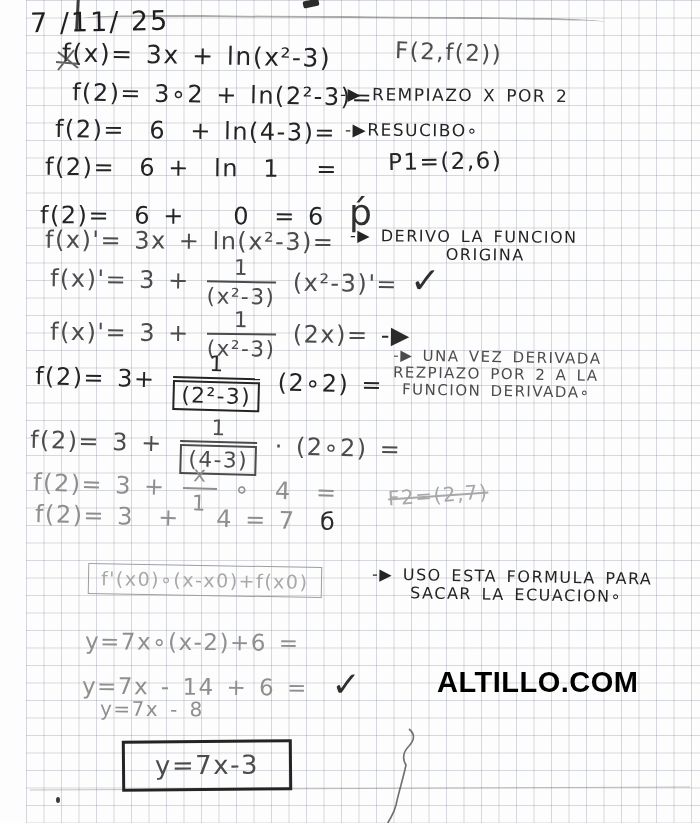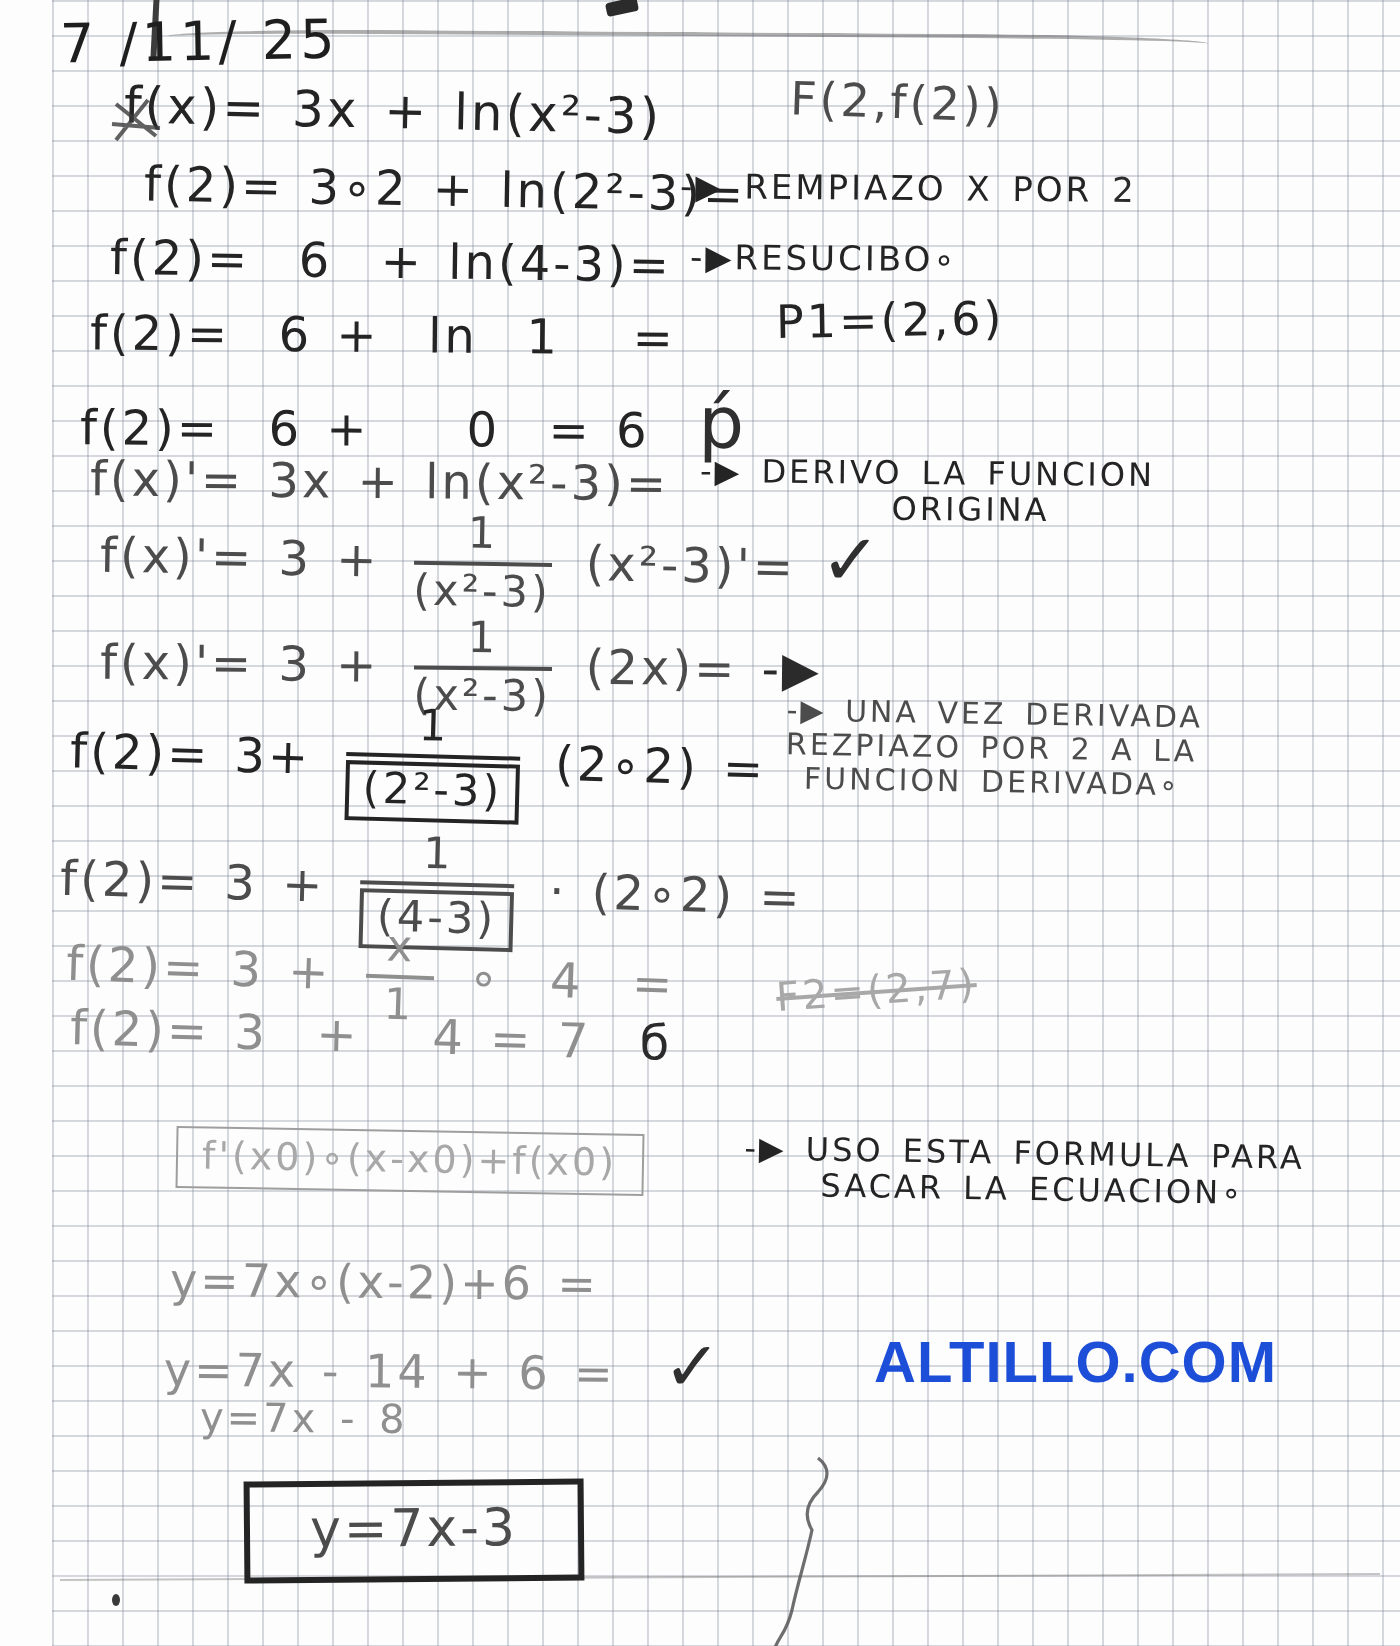--- a/index.html
+++ b/index.html
@@ -27,21 +27,21 @@
   .seg-dark{color:#2b2b2b;}
   .big{font-size:1.5em;color:#2f2f2f;}
   .strike{text-decoration:line-through;text-decoration-thickness:2px;}
   .box-dark{border:3.5px solid #242424;padding:8px 30px;}
   .box-light{border:1.5px solid #9e9e9e;padding:4px 12px;}
   .frac{display:inline-block;text-align:center;vertical-align:middle;margin:0 5px;font-size:.9em;}
   .frac .num{display:block;border-bottom:2px solid currentColor;padding:0 10px 1px;}
   .frac .den{display:block;padding-top:2px;}
   .frac.boxed .den{border:2.5px solid currentColor;padding:1px 7px;margin-top:2px;}
   #watermark{position:absolute;left:437px;top:666px;font-family:"Liberation Sans",sans-serif;
-             font-weight:bold;font-size:29px;letter-spacing:.5px;color:#1d4ed8;}
+             font-weight:bold;font-size:29px;letter-spacing:.5px;color:#000000;}
   #date{position:absolute;left:30px;top:6px;font-size:27px;color:#1e1e1e;letter-spacing:2px;transform:rotate(-1deg);}
   svg.overlay{position:absolute;left:0;top:0;pointer-events:none;}
 </style>
 </head>
 <body>
 
 <div id="page">
   <div id="grid"></div>
 
   <div id="top-edge" class="edge"></div>

